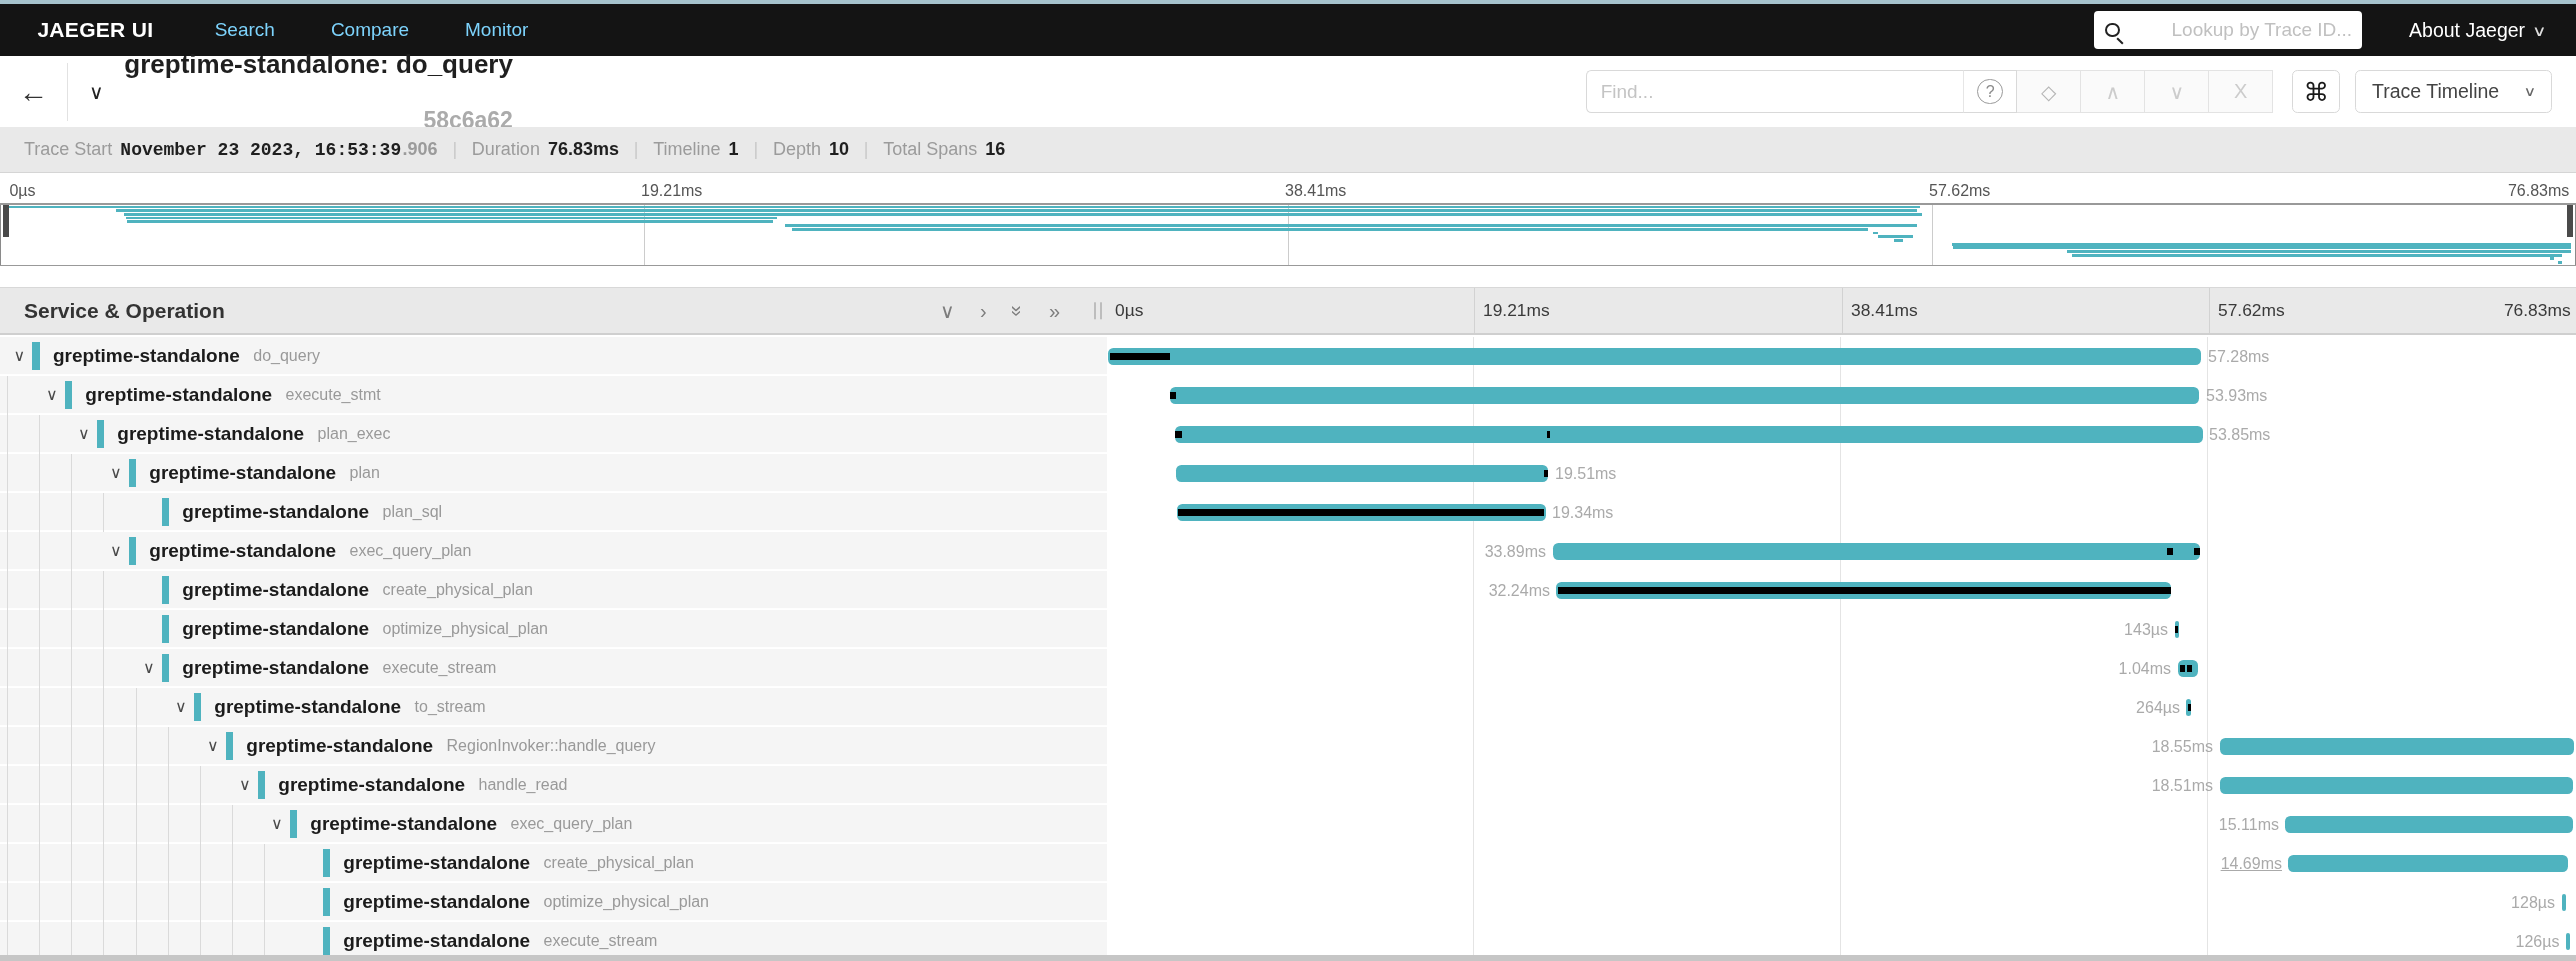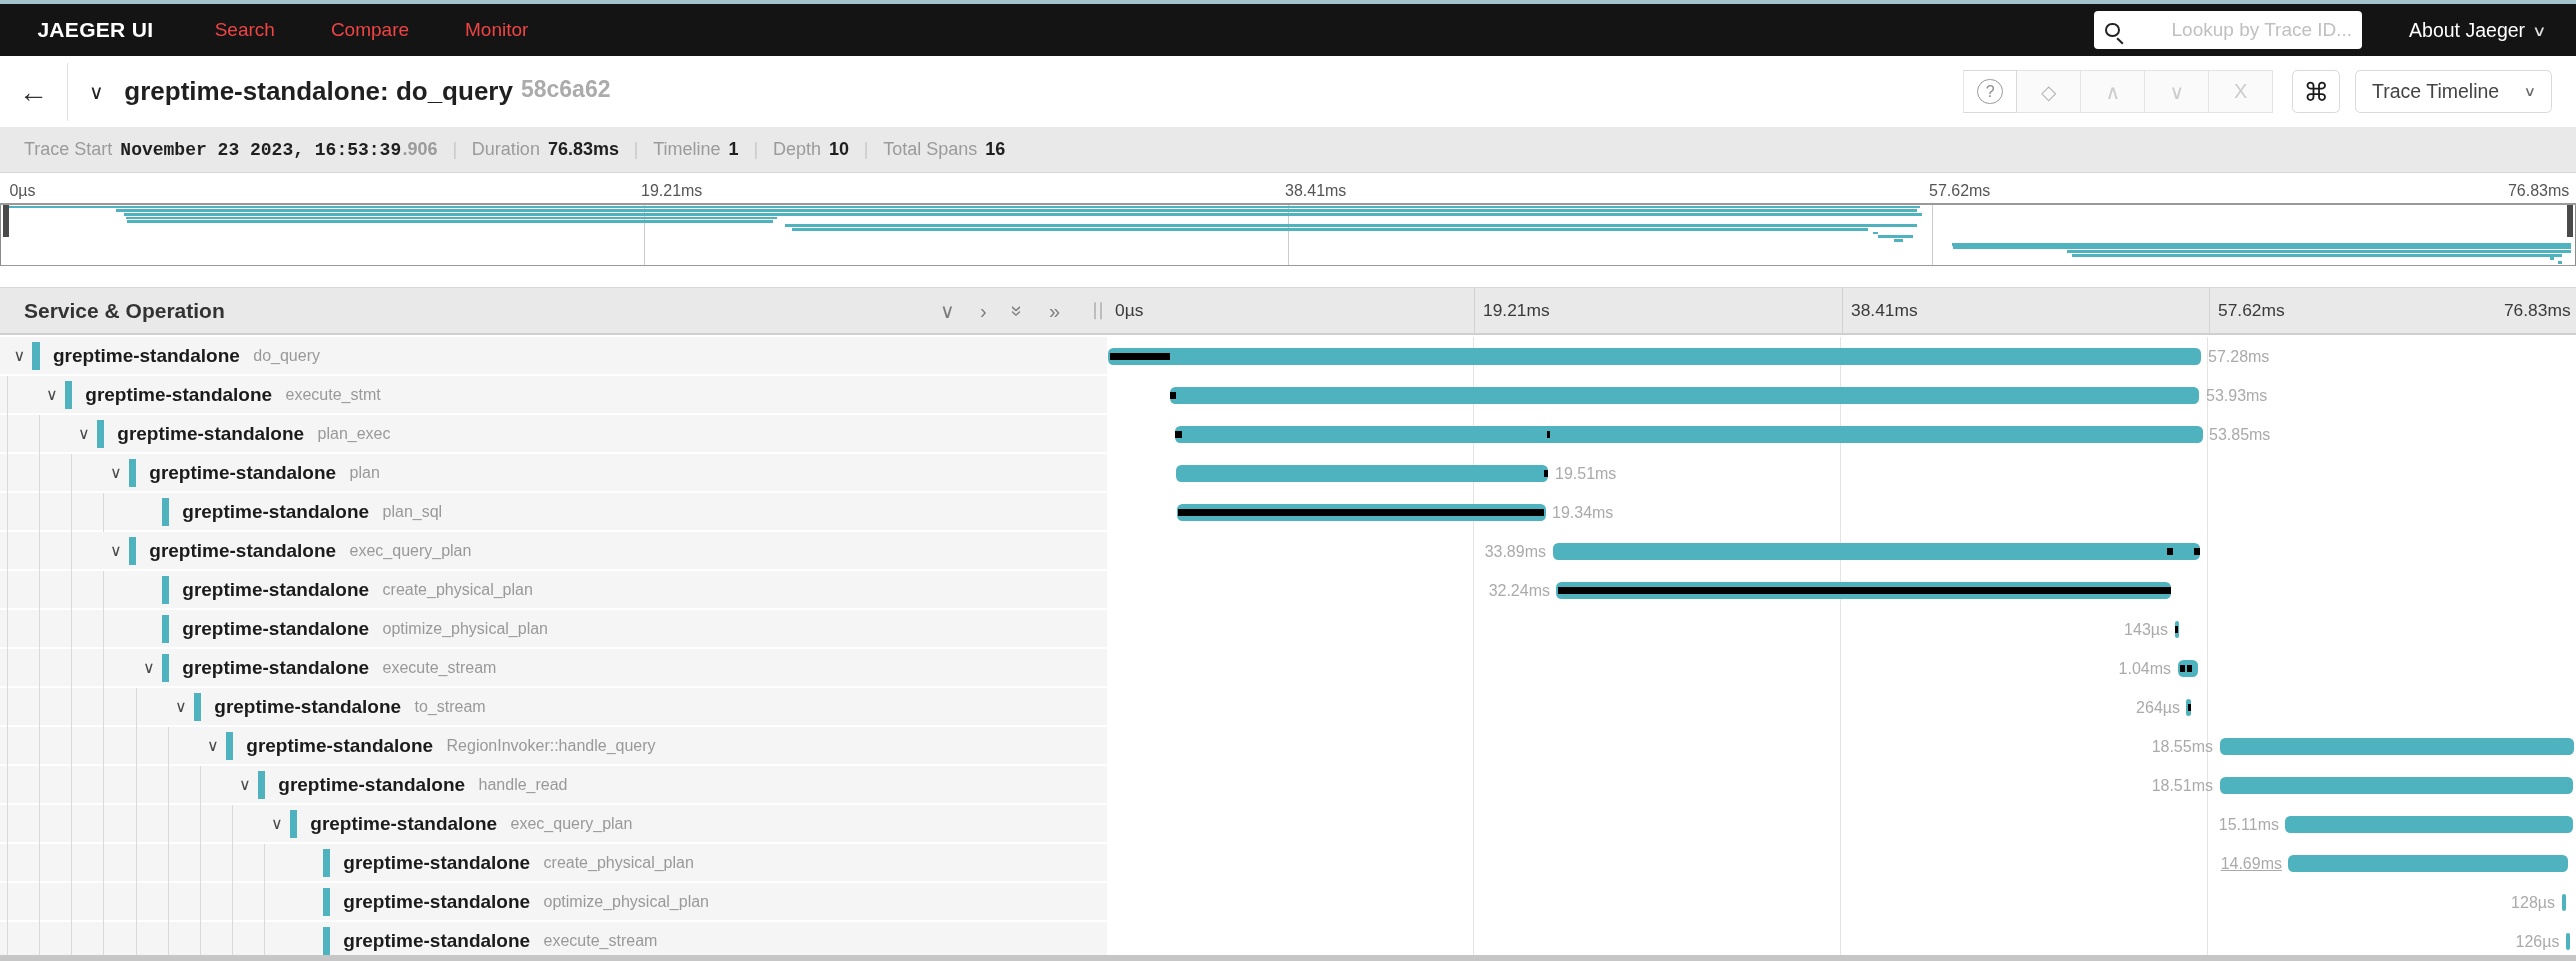--- a/index.html
+++ b/index.html
@@ -7,40 +7,40 @@
               font-family:"Liberation Sans", sans-serif; }
 
   
   .top-strip    { position:absolute; left:0; top:0; width:2576px; height:4px; background:#a6c3cd; }
   .bottom-strip { position:absolute; left:0; top:955px; width:2576px; height:6.7px; background:#c6c6c6; }
 
   
   .navbar { position:absolute; left:0; top:4px; width:2576px; height:52px; background:#141414;
             display:flex; align-items:center; padding:0 24px; }
   .brand { color:#fff; font-size:21px; font-weight:700; letter-spacing:0.3px; margin-right:20px; padding:0 13.4px; }
-  .nav-item { color:#ef4444; font-size:19px; padding:0 28px; height:52px; display:flex; align-items:center; cursor:pointer; }
+  .nav-item { color:#7dd3fc; font-size:19px; padding:0 28px; height:52px; display:flex; align-items:center; cursor:pointer; }
   .nav-spacer { flex:1; }
   .lookup-box { width:268px; height:38px; background:#fff; border-radius:4px; display:flex; align-items:center;
                 padding:0 10.7px; margin-right:47px;gap:44px; }
   .mag { width:14.8px; height:14.8px; border:2px solid #222; border-radius:50%; position:relative; margin-right:8px; flex:0 0 auto; }
   .mag::after { content:""; position:absolute; width:2px; height:8px; background:#222; left:12px; top:12px; transform:rotate(-45deg); }
   .lookup-input { border:none; outline:none; font-size:19px; color:#333; width:100%; font-family:"Liberation Sans",sans-serif; }
   .lookup-input::placeholder { color:#c0c0c0; }
   .about { color:#fff; font-size:19.5px; display:flex; align-items:center; gap:9.4px; cursor:pointer; padding-right:6.7px;}
   .about .chev { font-size:14.8px; color:#ddd; transform:scaleX(1.35); }
 
   
   .trace-bar { position:absolute; left:0; top:56px; width:2576px; height:71px; background:#fff;
                display:flex; align-items:center; }
   .back-btn { width:67px; height:71px; display:flex; align-items:center; justify-content:center;
               font-size:29.5px; color:#333; cursor:pointer; }
   .tb-divider { width:1.3px; height:58px; background:#e2e2e2; }
   .title-chev { width:56px; height:71px; display:flex; align-items:center; justify-content:center;
                 font-size:20px; color:#222; cursor:pointer; transform-origin:center; }
-  .trace-title { font-size:26px; font-weight:700; color:#1f1f1f; display:flex; align-items:flex-start; gap:8px; }
+  .trace-title { font-size:26px; font-weight:700; color:#1f1f1f; display:flex; align-items:flex-end; gap:27px;flex-direction:column; }
   .trace-id { font-size:23px; font-weight:600; color:#ababab; }
 
   .find-group { margin-left:auto; margin-right:24px; display:flex; align-items:center; }
   .find-input-wrap { display:flex; align-items:stretch; height:43px; border:1.3px solid #d9d9d9; border-radius:5.4px 0 0 5.4px;
                      border-right:none; background:#fff; }
   .find-input { width:376px; border:none; outline:none; font-size:19px; padding:0 13.4px; color:#333;
                 font-family:"Liberation Sans",sans-serif; background:transparent;}
   .find-input::placeholder { color:#c4c4c4; }
   .seg { width:54px; display:flex; align-items:center; justify-content:center; border:1.3px solid #d9d9d9;
          border-left:1.3px solid #e6e6e6; height:43px; background:#fff; }
@@ -134,20 +134,23 @@
 <div class="trace-bar">
   <div class="back-btn">←</div>
   <div class="tb-divider"></div>
   <div class="title-chev">∨</div>
   <div class="trace-title">
     <span>greptime-standalone: do_query</span>
     <span class="trace-id">58c6a62</span>
   </div>
 
   <div class="find-group">
+    <div class="find-input-wrap">
+      <input class="find-input" placeholder="Find..." style="">
+    </div>
     <div class="seg">
       <span class="qmark">?</span>
     </div>
     <div class="btn-strip">
       <div class="strip-btn focus-btn">◇</div>
       <div class="strip-btn">∧</div>
       <div class="strip-btn">∨</div>
       <div class="strip-btn">X</div>
     </div>
     <div class="cmd-btn">⌘</div>

